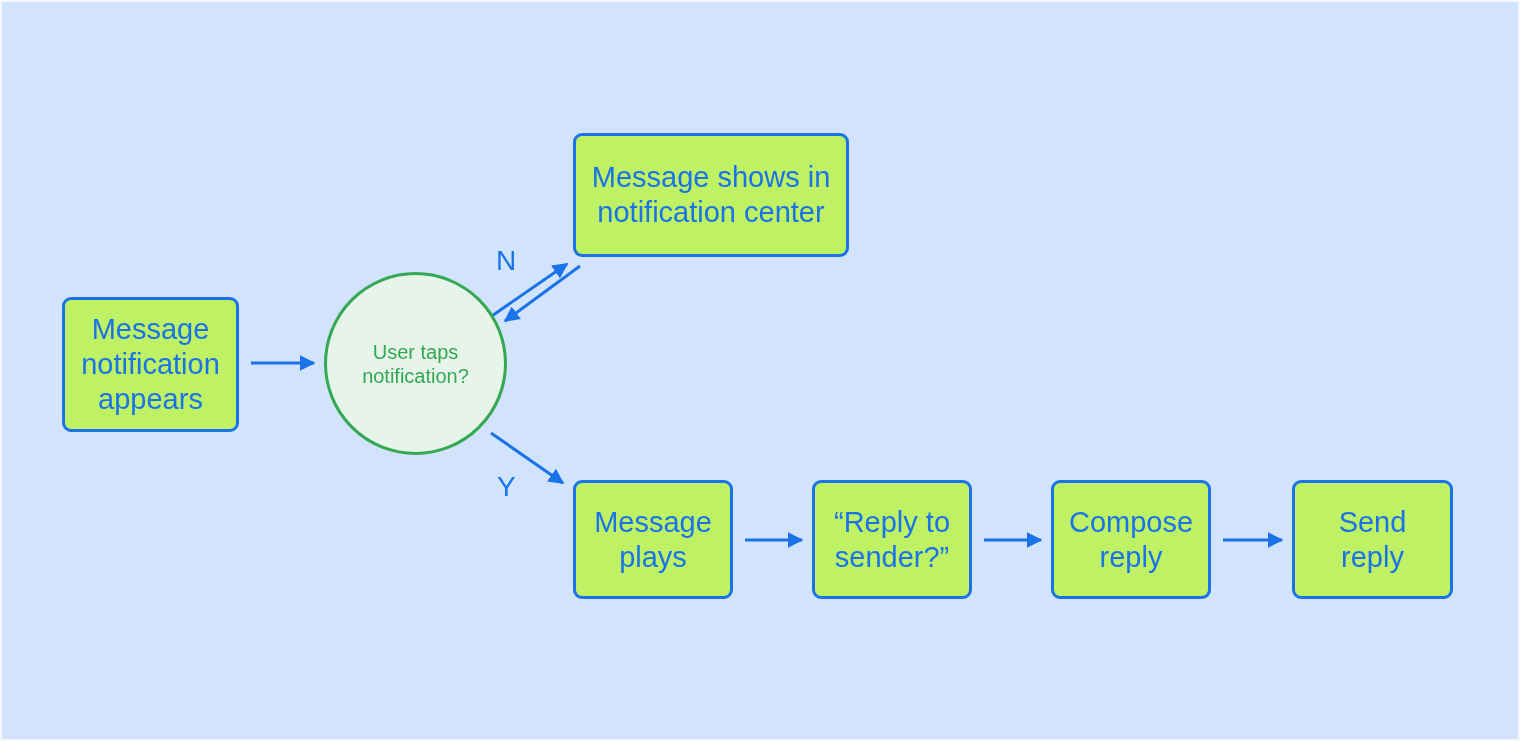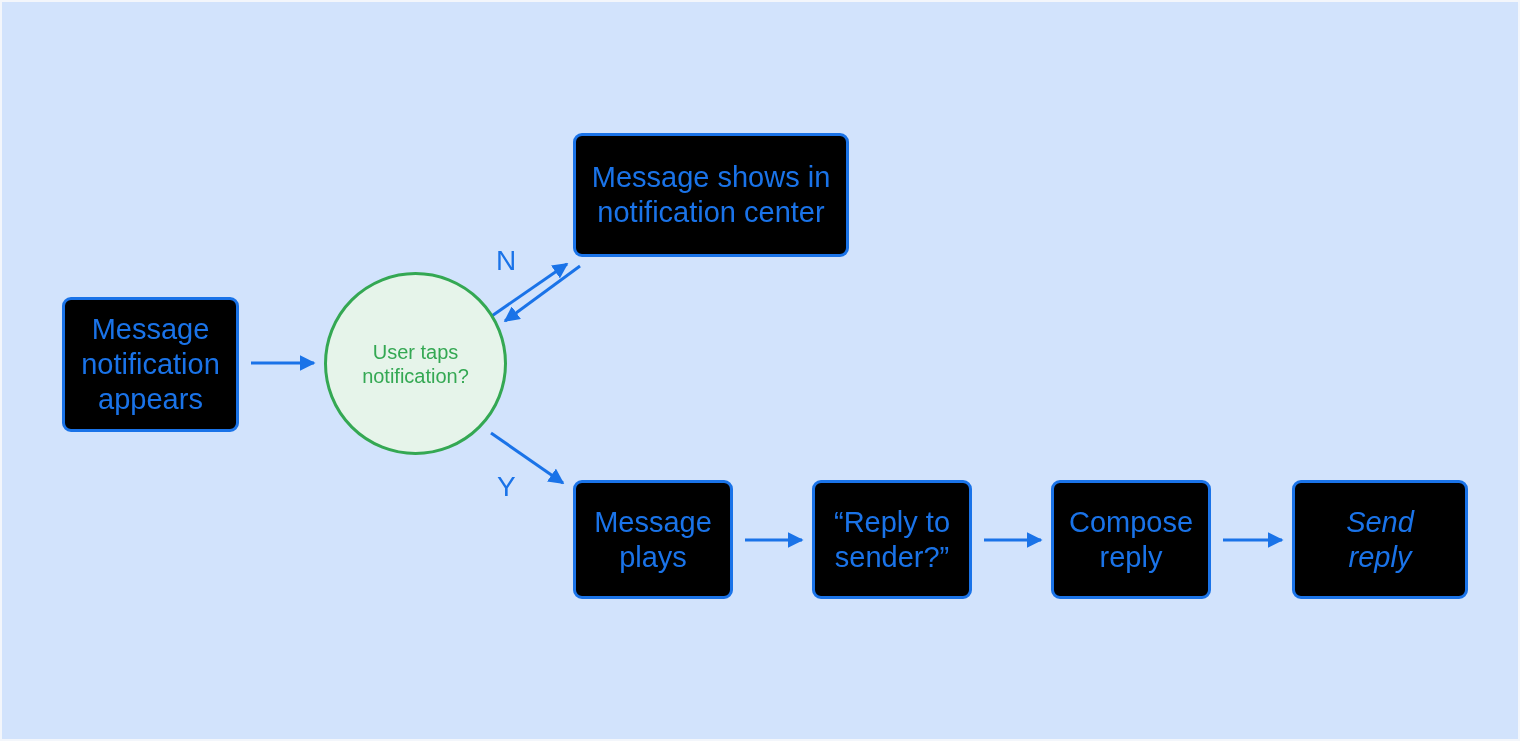--- a/index.html
+++ b/index.html
@@ -34,21 +34,21 @@
     justify-content: center;
     text-align: center;
     line-height: 1.2;
   }
   .node .label {
     display: block;
     white-space: pre-line;
     padding: 0 8px;
   }
   .process {
-    background: #000000;
+    background: #bef264;
     border: 3px solid #1a73e8;
     border-radius: 9px;
     color: #1a73e8;
     font-size: 29px;
   }
   .decision {
     background: #e6f4ea;
     border: 3px solid #34a853;
     border-radius: 50%;
     color: #34a853;
@@ -60,21 +60,21 @@
     font-size: 28px;
     line-height: 1;
     user-select: none;
   }
   .node-msg-notification-appears { left: 60px;   top: 295px; width: 177px; height: 135px; }
   .node-user-taps-notification   { left: 322px;  top: 270px; width: 183px; height: 183px; }
   .node-msg-shows-notif-center   { left: 571px;  top: 131px; width: 276px; height: 124px; }
   .node-message-plays            { left: 571px;  top: 478px; width: 160px; height: 119px; }
   .node-reply-to-sender          { left: 810px;  top: 478px; width: 160px; height: 119px; }
   .node-compose-reply            { left: 1049px; top: 478px; width: 160px; height: 119px; }
-  .node-send-reply               { left: 1290px; top: 478px; width: 176px; height: 119px; font-style: italic; }
+  .node-send-reply               { left: 1290px; top: 478px; width: 161px; height: 119px; }
 
   .label-n { left: 494px; top: 245px; }
   .label-y { left: 495px; top: 471px; }
 </style>
 </head>
 <body>
 
 <div id="canvas">
 
   <svg id="edges" viewBox="0 0 1520 741" width="1520" height="741" xmlns="http://www.w3.org/2000/svg">

